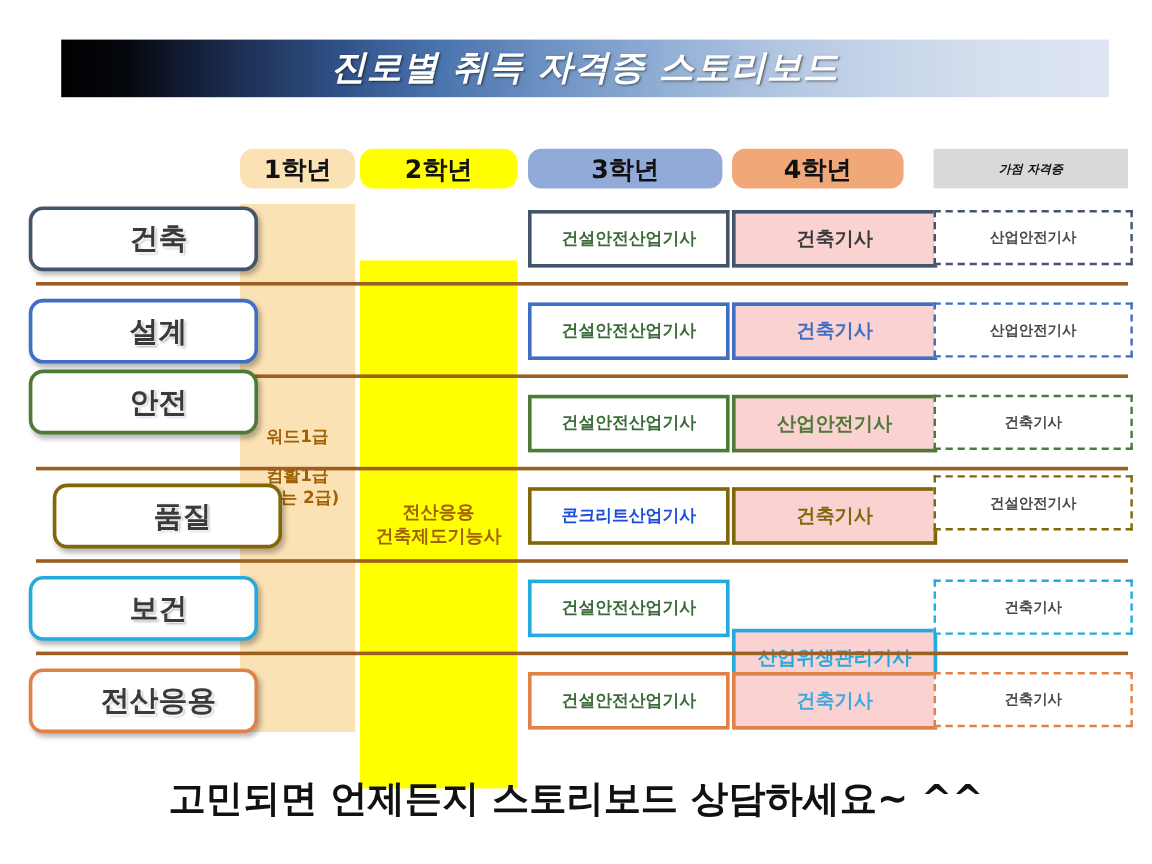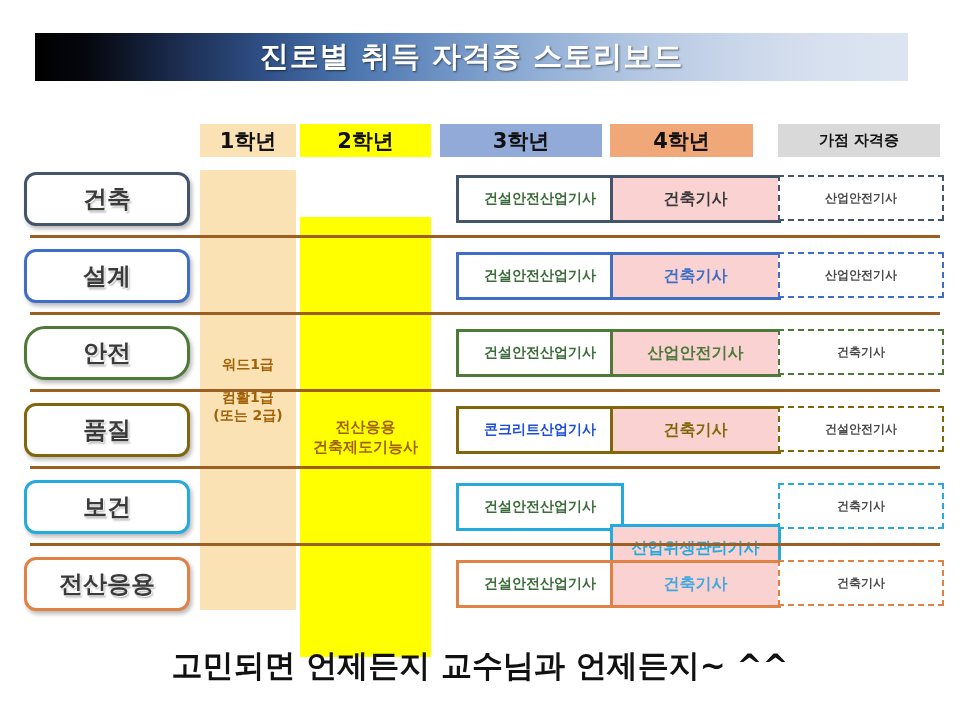--- a/index.html
+++ b/index.html
@@ -12,39 +12,40 @@
     width: 960px;
     height: 720px;
     overflow: hidden;
     font-family: "DejaVu Sans", "Liberation Sans", sans-serif;
     position: relative;
   }
 
   
   #title-banner {
     position: absolute;
-    left: 35px;
+    left: 51px;
     top: 33px;
     width: 873px;
     height: 48px;
     background: linear-gradient(to right,
         #000000 0%,
         #05070d 6%,
         #1b2b4d 16%,
         #2f4f85 26%,
         #4a74ad 36%,
         #6f93c4 47%,
         #93b0d6 58%,
         #b3c7e2 69%,
         #c9d6ea 80%,
         #d7e0ef 90%,
         #dde5f2 100%);
     display: flex;
     align-items: center;
     justify-content: center;
+    font-style: italic;
   }
   #title-text {
     color: #ffffff;
     font-size: 29px;
     font-weight: bold;
     letter-spacing: 1px;
     text-shadow: 1px 1px 2px rgba(0,0,0,0.55);
     white-space: nowrap;
   }
 
@@ -53,22 +54,22 @@
     position: absolute;
     top: 124px;
     height: 33px;
     display: flex;
     align-items: center;
     justify-content: center;
     font-weight: bold;
     color: #111111;
     white-space: nowrap;
   }
-  .col-head.big { font-size: 21px; }
-  .col-head.small { font-size: 15px; }
+  .col-head.big { font-size: 21px; border-radius: 11px; }
+  .col-head.small { font-size: 10px; font-style: italic; }
 
   #head-y1 { left: 200px;  width: 96px;  background: #fbe2b4; }
   #head-y2 { left: 300px;  width: 131px; background: #ffff00; }
   #head-y3 { left: 440px;  width: 162px; background: #92aad8; }
   #head-y4 { left: 610px;  width: 143px; background: #f0a878; }
   #head-bonus { left: 778px; width: 162px; background: #d9d9d9; }
 
   
   .year-col {
     position: absolute;
@@ -116,39 +117,39 @@
     border-radius: 12px;
     display: flex;
     align-items: center;
     justify-content: center;
     box-shadow: 2px 3px 4px rgba(0,0,0,0.28);
     font-size: 24px;
     font-weight: bold;
     color: #3a3a3a;
     text-shadow: 1px 1px 1px rgba(255,255,255,0.9), 1.5px 1.5px 2px rgba(0,0,0,0.35);
     white-space: nowrap;
+    padding-left: 25px;
   }
 
   
   .cell {
     position: absolute;
     height: 42px;
     display: flex;
     align-items: center;
     justify-content: center;
     font-weight: bold;
     white-space: nowrap;
   }
   .cell.y3 {
     left: 440px;
     width: 162px;
     background: #ffffff;
     border: 3px solid #444;
     font-size: 14px;
-    margin-left: 16px;
   }
   .cell.y4 {
     left: 610px;
     width: 165px;
     background: #fad2d2;
     border: 3px solid #444;
     font-size: 16px;
   }
   .cell.bonus {
     left: 778px;
@@ -223,43 +224,43 @@
     <div class="cell y3" style="top: 252px; border-color: rgb(63, 110, 196); color: rgb(59, 107, 57);">
       <span>건설안전산업기사</span>
     </div>
     <div class="cell y4" style="top: 252px; border-color: rgb(63, 110, 196); background: rgb(250, 210, 210); color: rgb(63, 110, 196);">
       <span>건축기사</span>
     </div>
     <div class="cell bonus" style="top: 252px; border-color: rgb(63, 110, 196);">
       <span>산업안전기사</span>
     </div>
     <div class="sep" style="top: 312px; background: rgb(156, 95, 34);"></div>
-    <div class="row-label" style="top: 326px; border-color: rgb(77, 122, 55); border-radius: 21px;">
+    <div class="row-label" style="top: 308px; border-color: rgb(77, 122, 55);">
       <span>안전</span>
     </div>
     <div class="cell y3" style="top: 329px; border-color: rgb(77, 122, 55); color: rgb(59, 107, 57);">
       <span>건설안전산업기사</span>
     </div>
     <div class="cell y4" style="top: 329px; border-color: rgb(77, 122, 55); background: rgb(250, 210, 210); color: rgb(77, 122, 55);">
       <span>산업안전기사</span>
     </div>
     <div class="cell bonus" style="top: 329px; border-color: rgb(77, 122, 55);">
       <span>건축기사</span>
     </div>
     <div class="sep" style="top: 389px; background: rgb(156, 95, 34);"></div>
-    <div class="row-label" style="top: 403px; border-color: rgb(129, 103, 9);">
+    <div class="row-label" style="top: 403px; border-color: rgb(129, 103, 9); margin-left: 20px;">
       <span>품질</span>
     </div>
     <div class="cell y3" style="top: 406px; border-color: rgb(129, 103, 9); color: #1d4ed8;">
       <span>콘크리트산업기사</span>
     </div>
     <div class="cell y4" style="top: 406px; border-color: rgb(129, 103, 9); background: rgb(250, 210, 210); color: rgb(129, 103, 9);">
       <span>건축기사</span>
     </div>
-    <div class="cell bonus" style="top: 406px; border-color: rgb(129, 103, 9); justify-content: center;">
+    <div class="cell bonus" style="top: 396px; border-color: rgb(129, 103, 9); justify-content: center;">
       <span>건설안전기사</span>
     </div>
     <div class="sep" style="top: 466px; background: rgb(156, 95, 34);"></div>
     <div class="row-label" style="top: 480px; border-color: rgb(36, 170, 221);">
       <span>보건</span>
     </div>
     <div class="cell y3" style="top: 483px; border-color: rgb(36, 170, 221); color: rgb(59, 107, 57);">
       <span>건설안전산업기사</span>
     </div>
     <div class="cell y4" style="top: 483px; border-color: rgb(36, 170, 221); background: rgb(250, 210, 210); color: rgb(36, 170, 221); margin-top: 41px;">
@@ -276,13 +277,13 @@
       <span>건설안전산업기사</span>
     </div>
     <div class="cell y4" style="top: 560px; border-color: rgb(224, 129, 69); background: rgb(250, 210, 210); color: rgb(63, 168, 221);">
       <span>건축기사</span>
     </div>
     <div class="cell bonus" style="top: 560px; border-color: rgb(224, 129, 69);">
       <span>건축기사</span>
     </div>
   </div>
 
-<div id="footer-text">고민되면 언제든지 교수님과 언제든지~ ^^</div>
+<div id="footer-text">고민되면 언제든지 스토리보드 상담하세요~ ^^</div>
 
 </body></html>

